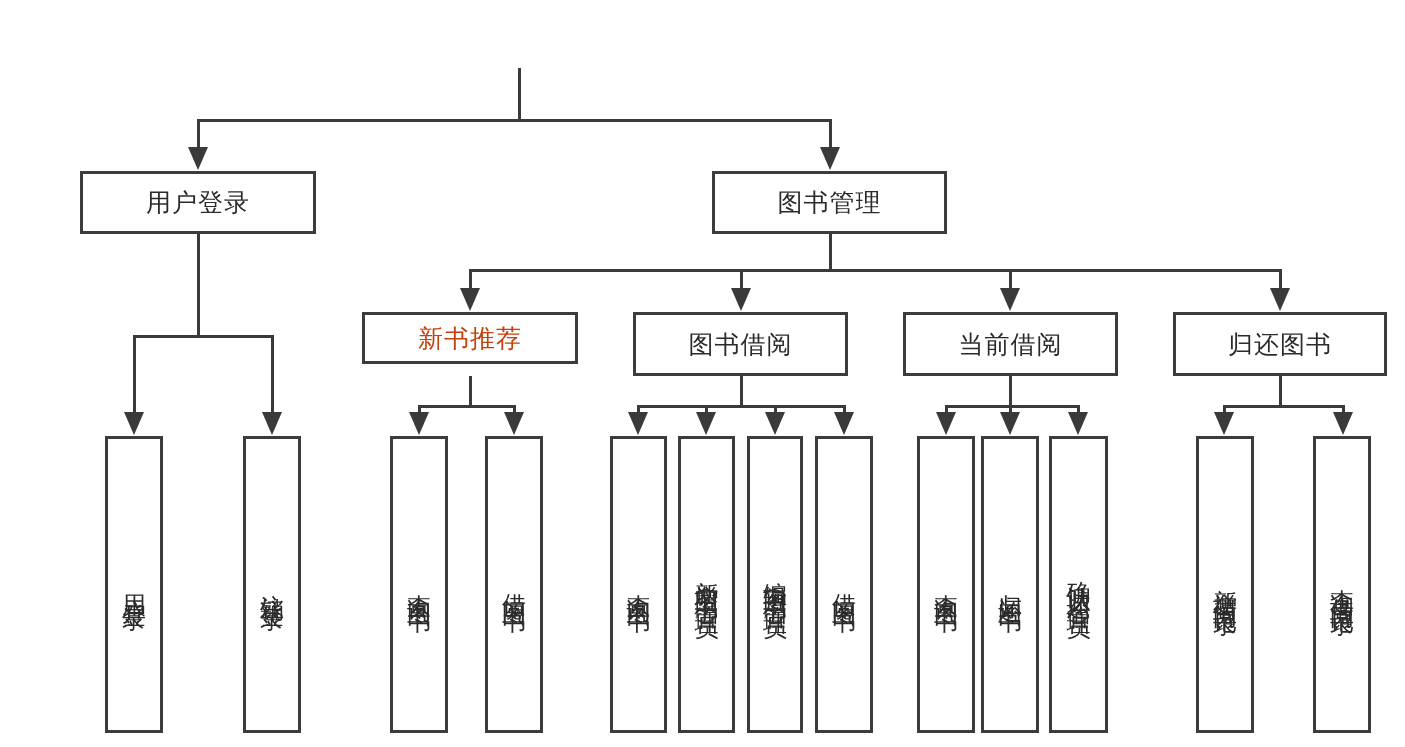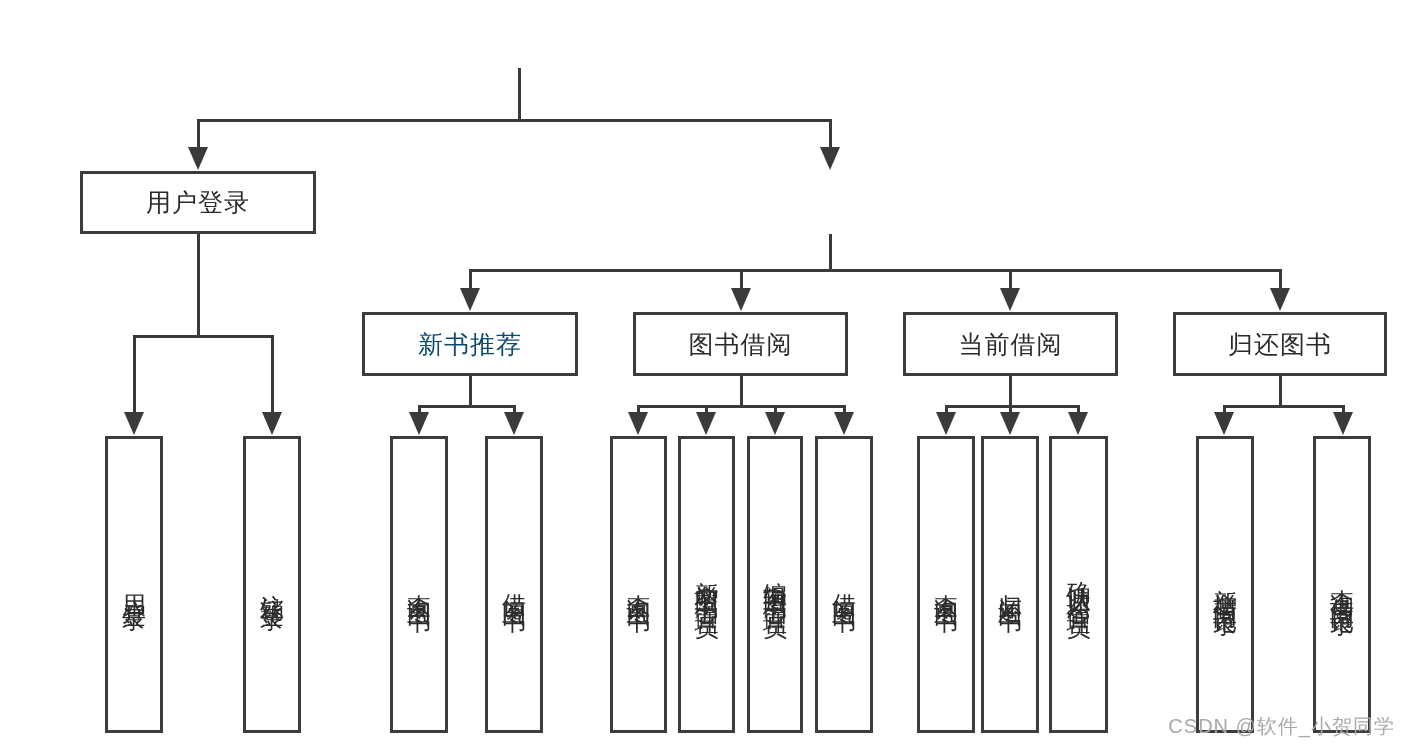--- a/index.html
+++ b/index.html
@@ -57,21 +57,20 @@
     color: #a9a9a9;
     letter-spacing: 1px;
     white-space: nowrap;
     z-index: 5;
   }
 </style>
 </head>
 <body>
 
 <div class="canvas" id="diagram" style="background: rgb(255, 255, 255);">
-  <div class="watermark" style="color: rgb(169, 169, 169);">CSDN @软件_小贺同学</div>
 <div class="line" style="left: 517.5px; top: 68px; width: 3px; height: 53.5px; background: rgb(58, 58, 58);"></div>
     <div class="line" style="left: 196.5px; top: 118.5px; width: 635px; height: 3px; background: rgb(58, 58, 58);"></div>
     <div class="line" style="left: 196.5px; top: 120px; width: 3px; height: 30px; background: rgb(58, 58, 58);"></div>
     <div class="arrow" style="left: 188px; top: 147px; border-top-color: rgb(58, 58, 58);"></div>
     <div class="line" style="left: 828.5px; top: 120px; width: 3px; height: 30px; background: rgb(58, 58, 58);"></div>
     <div class="arrow" style="left: 820px; top: 147px; border-top-color: rgb(58, 58, 58);"></div>
     <div class="line" style="left: 196.5px; top: 234px; width: 3px; height: 103.5px; background: rgb(58, 58, 58);"></div>
     <div class="line" style="left: 132.5px; top: 334.5px; width: 141px; height: 3px; background: rgb(58, 58, 58);"></div>
     <div class="line" style="left: 132.5px; top: 336px; width: 3px; height: 79px; background: rgb(58, 58, 58);"></div>
     <div class="arrow" style="left: 124px; top: 412px; border-top-color: rgb(58, 58, 58);"></div>
@@ -113,21 +112,24 @@
     <div class="arrow" style="left: 1068px; top: 412px; border-top-color: rgb(58, 58, 58);"></div>
     <div class="line" style="left: 1278.5px; top: 376px; width: 3px; height: 31.5px; background: rgb(58, 58, 58);"></div>
     <div class="line" style="left: 1222.5px; top: 404.5px; width: 122px; height: 3px; background: rgb(58, 58, 58);"></div>
     <div class="line" style="left: 1222.5px; top: 406px; width: 3px; height: 9px; background: rgb(58, 58, 58);"></div>
     <div class="arrow" style="left: 1214px; top: 412px; border-top-color: rgb(58, 58, 58);"></div>
     <div class="line" style="left: 1341.5px; top: 406px; width: 3px; height: 9px; background: rgb(58, 58, 58);"></div>
     <div class="arrow" style="left: 1333px; top: 412px; border-top-color: rgb(58, 58, 58);"></div>
     <div class="node horizontal level-2" style="left: 80px; top: 171px; width: 236px; height: 63px; border-color: rgb(60, 60, 60); color: rgb(43, 43, 43);">
       <span>用户登录</span>
     </div>
-    <div class="node horizontal level-3" style="left: 362px; top: 312px; width: 216px; height: 64px; border-color: rgb(60, 60, 60); color: #0c4a6e;">
+    <div class="node horizontal level-2" style="left: 712px; top: 171px; width: 235px; height: 63px; border-color: rgb(60, 60, 60); color: rgb(43, 43, 43);">
+      <span>图书管理</span>
+    </div>
+    <div class="node horizontal level-3" style="left: 362px; top: 312px; width: 216px; height: 52px; border-color: rgb(60, 60, 60); color: #c2410c;">
       <span>新书推荐</span>
     </div>
     <div class="node horizontal level-3" style="left: 633px; top: 312px; width: 215px; height: 64px; border-color: rgb(60, 60, 60); color: rgb(43, 43, 43);">
       <span>图书借阅</span>
     </div>
     <div class="node horizontal level-3" style="left: 903px; top: 312px; width: 215px; height: 64px; border-color: rgb(60, 60, 60); color: rgb(43, 43, 43);">
       <span>当前借阅</span>
     </div>
     <div class="node horizontal level-3" style="left: 1173px; top: 312px; width: 214px; height: 64px; border-color: rgb(60, 60, 60); color: rgb(43, 43, 43);">
       <span>归还图书</span>

